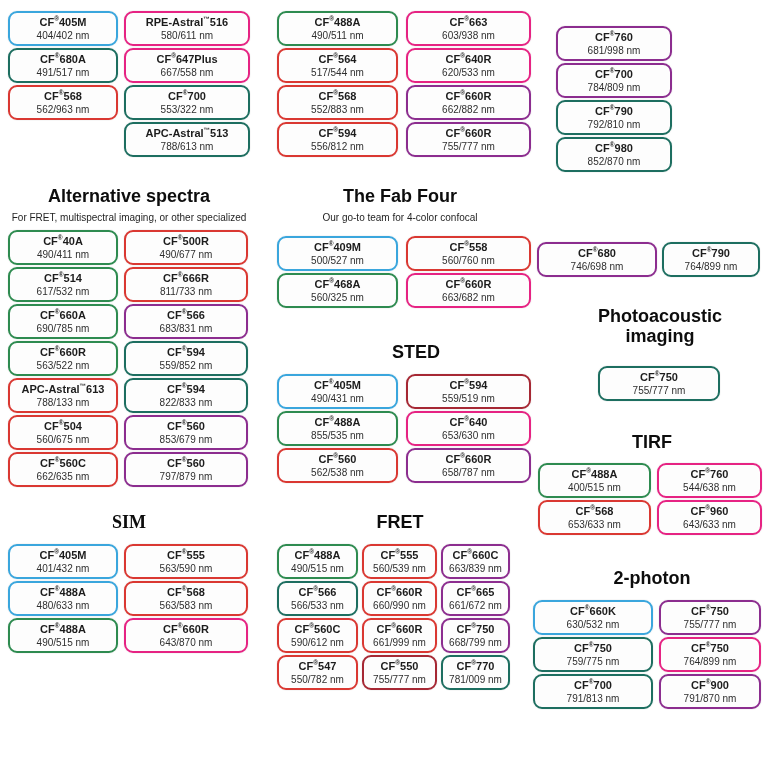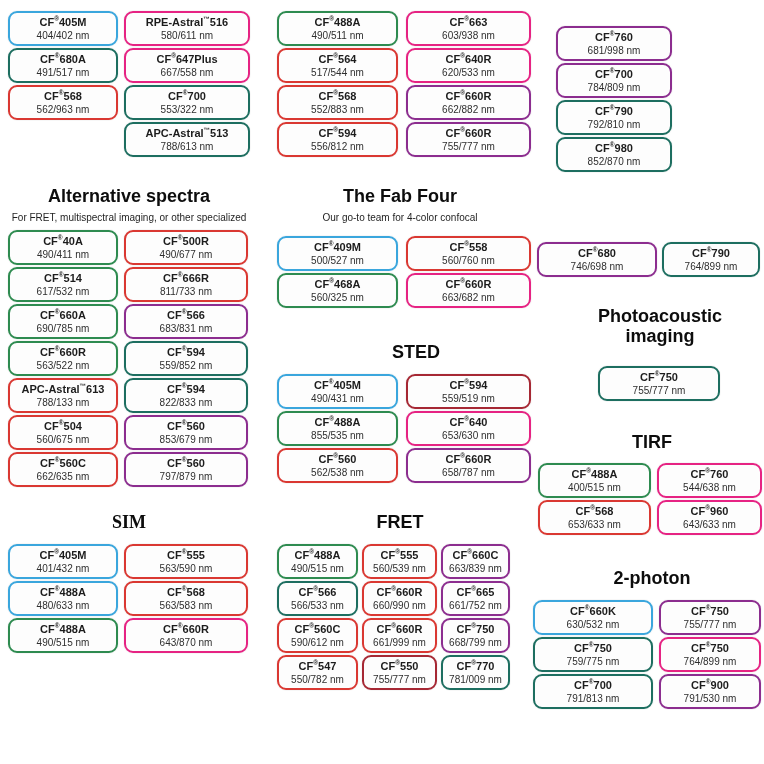--- a/index.html
+++ b/index.html
@@ -352,21 +352,21 @@
         <div class="pill-sub">755/777 nm</div>
       </div>
     </div>
   <div class="col" style="left:441px;top:544px;width:69px;">
       <div class="pill" style="border-color: rgb(140, 45, 143);">
         <div class="pill-name">CF<sup>®</sup>660C</div>
         <div class="pill-sub">663/839 nm</div>
       </div>
       <div class="pill" style="border-color: rgb(140, 45, 143);">
         <div class="pill-name">CF<sup>®</sup>665</div>
-        <div class="pill-sub">661/752 nm</div>
+        <div class="pill-sub">661/672 nm</div>
       </div>
       <div class="pill" style="border-color: rgb(140, 45, 143);">
         <div class="pill-name">CF<sup>®</sup>750</div>
         <div class="pill-sub">668/799 nm</div>
       </div>
       <div class="pill" style="border-color: rgb(29, 110, 96);">
         <div class="pill-name">CF<sup>®</sup>770</div>
         <div class="pill-sub">781/009 nm</div>
       </div>
     </div>
@@ -392,17 +392,17 @@
       <div class="pill" style="border-color: rgb(140, 45, 143);">
         <div class="pill-name">CF<sup>®</sup>750</div>
         <div class="pill-sub">755/777 nm</div>
       </div>
       <div class="pill" style="border-color: rgb(230, 35, 131);">
         <div class="pill-name">CF<sup>®</sup>750</div>
         <div class="pill-sub">764/899 nm</div>
       </div>
       <div class="pill" style="border-color: rgb(140, 45, 143);">
         <div class="pill-name">CF<sup>®</sup>900</div>
-        <div class="pill-sub">791/530 nm</div>
+        <div class="pill-sub">791/870 nm</div>
       </div>
     </div>
 
 </div>
 
 </body></html>

